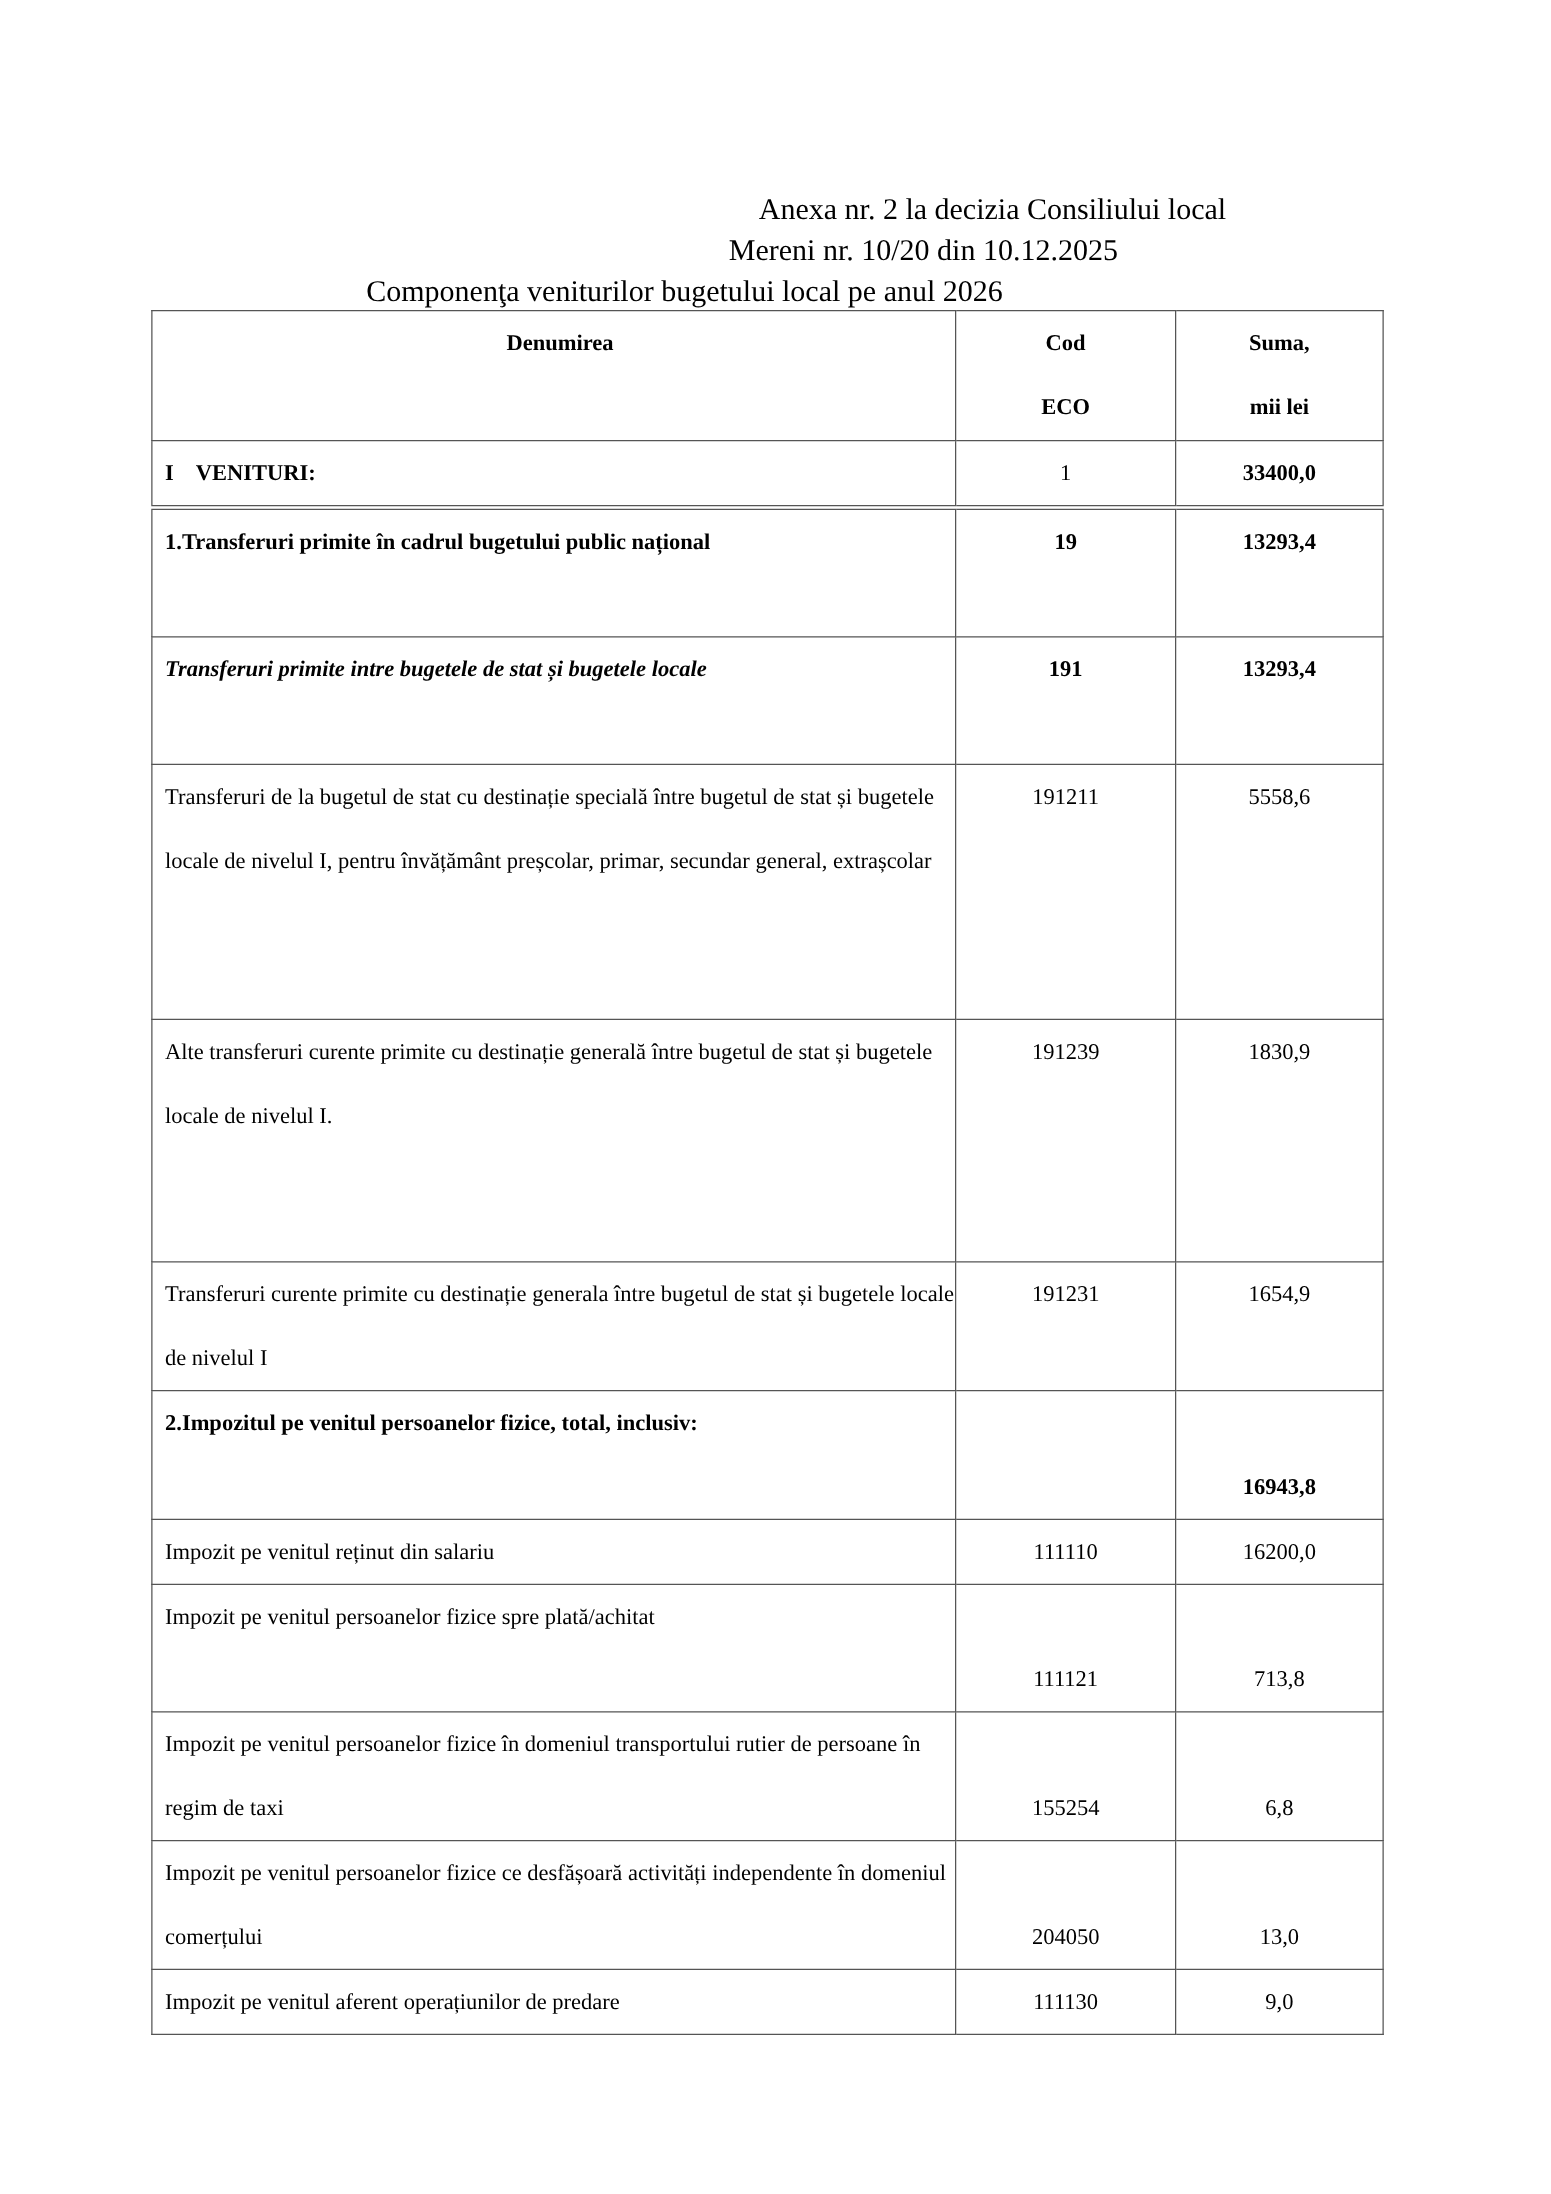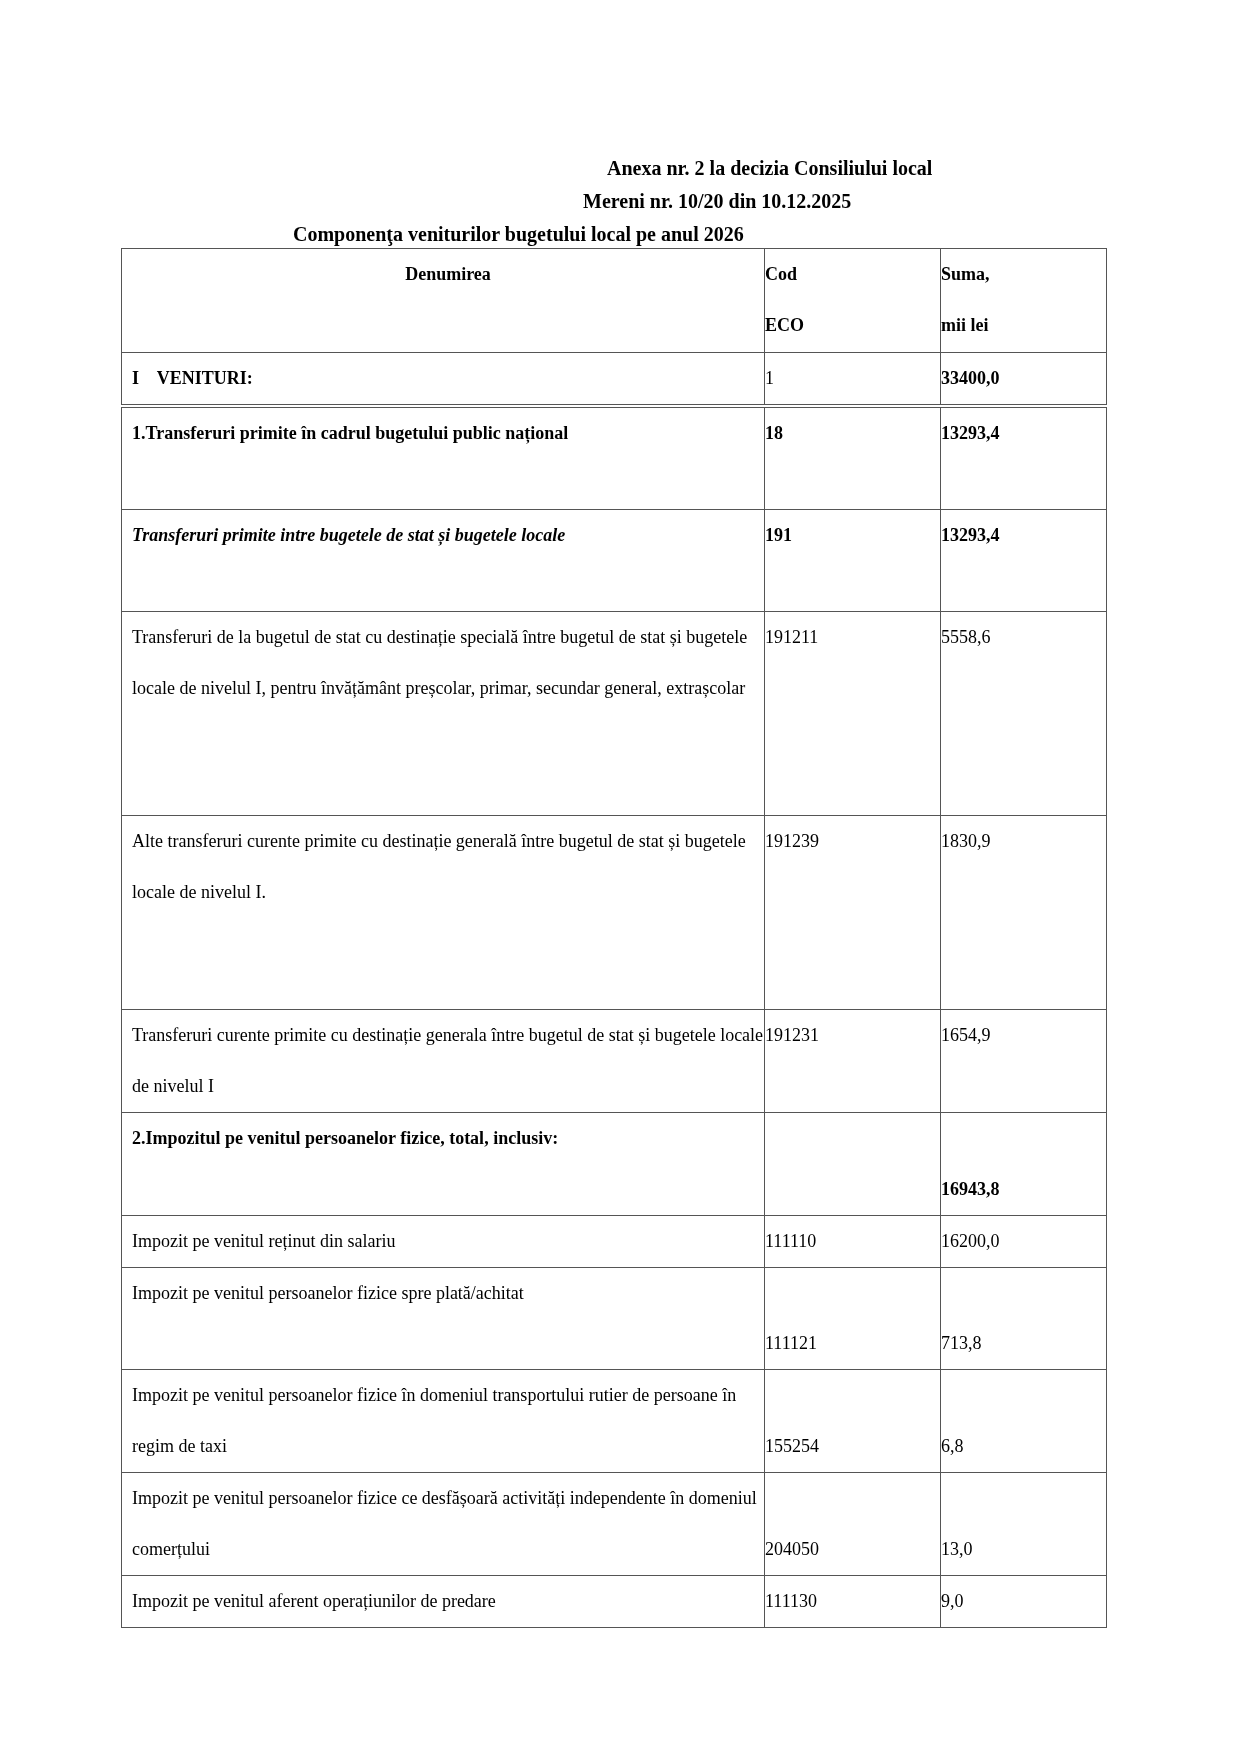--- a/index.html
+++ b/index.html
@@ -2,40 +2,40 @@
 <html><head>
 <meta charset="utf-8">
 <style>
   html, body { margin: 0; padding: 0; background: #ffffff; }
   body {
     width: 1241px; height: 1755px; position: relative; overflow: hidden;
     font-family: "Liberation Serif", "DejaVu Serif", serif;
     color: #000;
   }
   .hdr {
-    position: absolute; font-weight: bold; font-size: 20px; line-height: 32px;
+    position: absolute; font-weight: normal; font-size: 24px; line-height: 32px;
     white-space: nowrap;
   }
   #annex1 { left: 607px; top: 152px; }
   #annex2 { left: 583px; top: 185px; }
   #title  { left: 293px; top: 218px; }
 
   table {
     position: absolute; left: 121px; top: 248px;
     width: 985px; border-collapse: collapse; table-layout: fixed;
     font-size: 18px; line-height: 51px;
   }
   col.c1 { width: 643px; }
   col.c2 { width: 176px; }
   col.c3 { width: 166px; }
   td, th {
     border: 1.5px solid #555; vertical-align: top; padding: 0 0 0 10px;
     font-weight: normal;
   }
-  td.num, th.num { text-align: left; padding: 0; }
+  td.num, th.num { text-align: center; padding: 0; }
   th { font-weight: bold; text-align: center; }
   .b { font-weight: bold; }
   .bi { font-weight: bold; font-style: italic; }
   tr.dbl td { border-bottom: 4px double #555; }
   .bottom-align { vertical-align: bottom; }
 </style>
 </head>
 <body>
 
 <div class="hdr" id="annex1">Anexa nr. 2 la decizia Consiliului local</div>
@@ -54,21 +54,21 @@
     <th class="num"><span>Cod</span><br><span>ECO</span></th>
     <th class="num"><span>Suma,</span><br><span>mii lei</span></th>
   </tr>
   <tr class="dbl" style="height:51px;">
     <td class="b" style="white-space:pre;">I    VENITURI:</td>
     <td class="num">1</td>
     <td class="num b">33400,0</td>
   </tr>
   <tr style="height:103px;">
     <td class="b">1.Transferuri primite în cadrul bugetului public național</td>
-    <td class="num b">18</td>
+    <td class="num b">19</td>
     <td class="num b">13293,4</td>
   </tr>
   <tr style="height:102px;">
     <td class="bi">Transferuri primite intre bugetele de stat și bugetele locale</td>
     <td class="num b">191</td>
     <td class="num b">13293,4</td>
   </tr>
   <tr style="height:204px;">
     <td>Transferuri de la bugetul de stat cu destinație specială între bugetul de stat și bugetele locale de nivelul I, pentru învățământ preșcolar, primar, secundar general, extrașcolar</td>
     <td class="num">191211</td>

